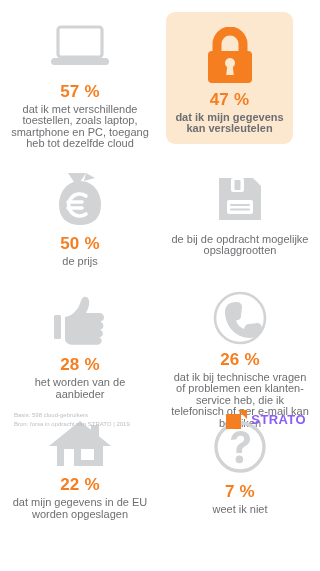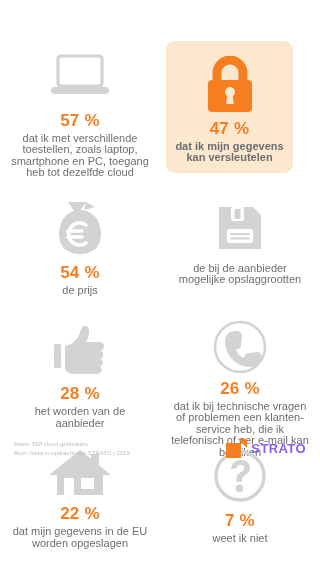--- a/index.html
+++ b/index.html
@@ -13,21 +13,20 @@
     font-family: "Liberation Sans", sans-serif;
     overflow: hidden;
     position: relative;
   }
   .infographic {
     width: 320px;
     height: 448px;
     position: relative;
     box-sizing: border-box;
     background: #ffffff;
-    margin-top: 29px;
   }
   .grid {
     position: absolute;
     left: 0;
     top: 0;
     width: 320px;
     height: 520px;
     display: grid;
     grid-template-columns: 1fr 1fr;
     grid-template-rows: 152px 122px 126px 120px;
@@ -167,38 +166,38 @@
           <path d="M15 3 h18 l-6 9 h-6 z" fill="#d1d3d4"></path>
           <path d="M33 3 l9 5 -11 3 z" fill="#d1d3d4"></path>
           <path d="M27 11 c13 0 21 11 21 24 c0 13 -8 20 -21 20 c-13 0 -21 -7 -21 -20 c0 -13 8 -24 21 -24 z" fill="#d1d3d4"></path>
           <g fill="none" stroke="#ffffff" stroke-width="3.6" stroke-linecap="round">
             <path d="M33 26 a11 11 0 1 0 0 18"></path>
             <path d="M15 32 h14"></path>
             <path d="M15 38 h14"></path>
           </g>
         </svg>
       </div>
-      <div class="pct">54 %</div>
+      <div class="pct">50 %</div>
       <div class="desc">de prijs</div>
     </div>
 
     <div class="cell">
       <div class="icon-wrap">
         <svg width="50" height="50" viewBox="0 0 50 50">
           <path d="M4 4 h34 l8 8 v34 H4 z" fill="#d1d3d4"></path>
           <rect x="16" y="4" width="13" height="14" rx="2" fill="#ffffff"></rect>
           <rect x="19.5" y="6" width="6" height="10" rx="1" fill="#d1d3d4"></rect>
           <rect x="12" y="26" width="26" height="14" rx="2" fill="#ffffff"></rect>
           <g stroke="#d1d3d4" stroke-width="2" stroke-linecap="round">
             <path d="M16 31 h18"></path>
             <path d="M16 35.5 h18"></path>
           </g>
         </svg>
       </div>
-      <div class="desc">de bij de aanbieder mogelijke opslaggrootten</div>
+      <div class="desc">de bij de opdracht mogelijke opslaggrootten</div>
     </div>
 
     <div class="cell">
       <div class="icon-wrap">
         <svg width="58" height="52" viewBox="0 0 58 52">
           <rect x="3" y="20" width="7" height="24" rx="1.5" fill="#d1d3d4"></rect>
           <path d="M14 22 c6 -1 11 -5 14 -11 c2 -4 2 -8 5 -9 c4 -1 6 3 5 8 c-0.6 3 -2 6 -3 8 h13 c3 0 5 2 5 4.5 c0 2.5 -2 4 -4 4.2 c2 0.3 3.4 1.8 3.4 4 c0 2.2 -1.6 3.7 -3.5 4 c1.8 0.4 3 1.8 3 3.8 c0 2.1 -1.6 3.6 -3.6 3.9 c1.5 0.5 2.4 1.7 2.4 3.3 c0 2.2 -1.8 4 -4.3 4 H22 c-4 0 -8 -2 -8 -6 z" fill="#d1d3d4"></path>
         </svg>
       </div>
       <div class="pct">28 %</div>

